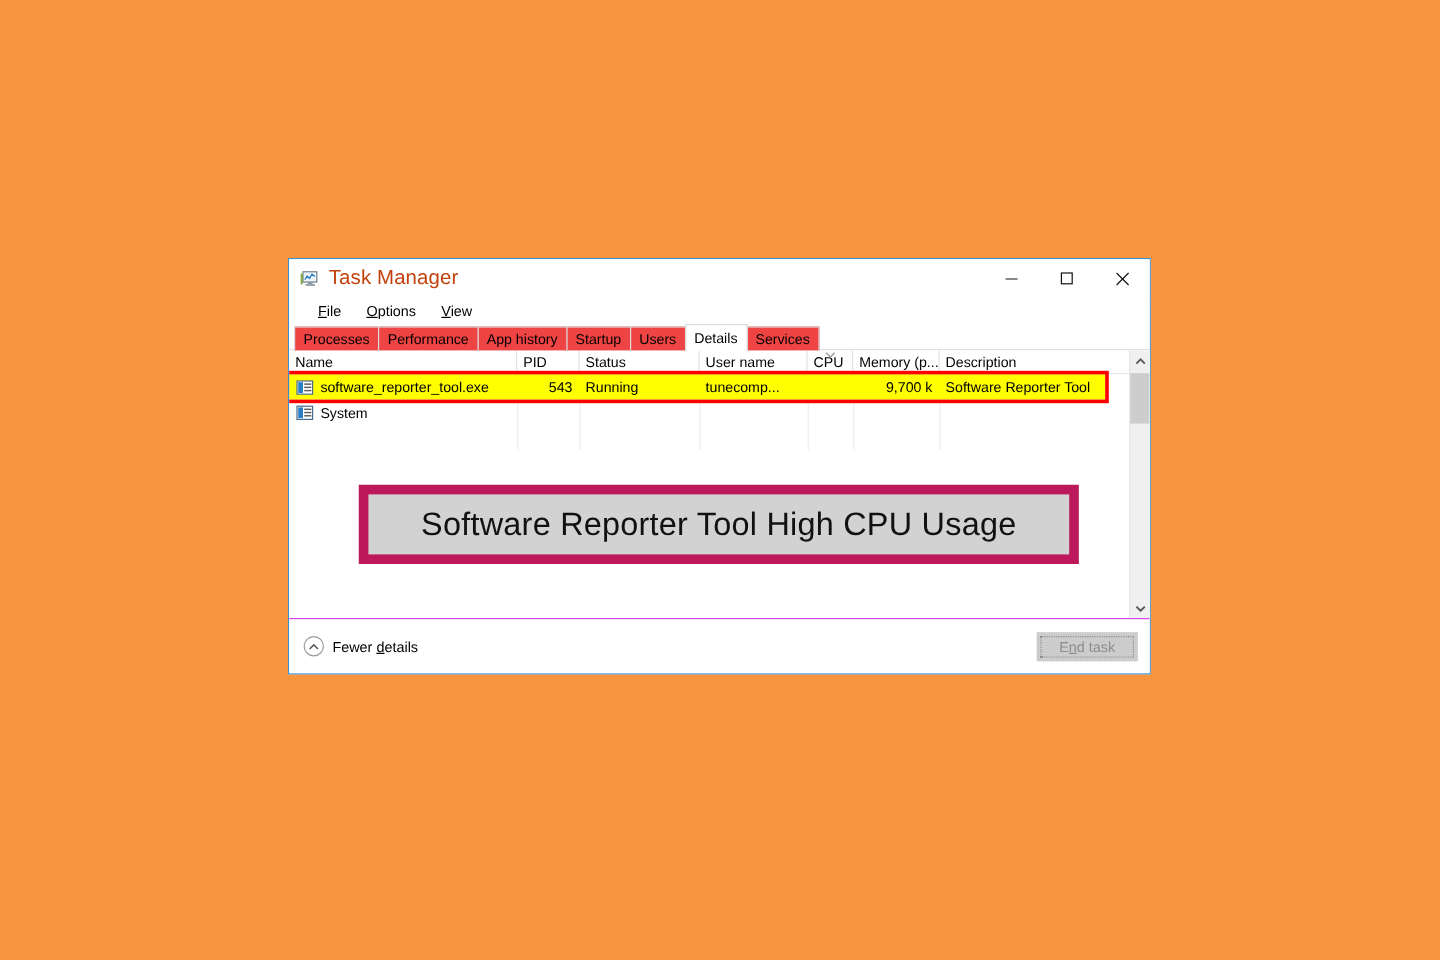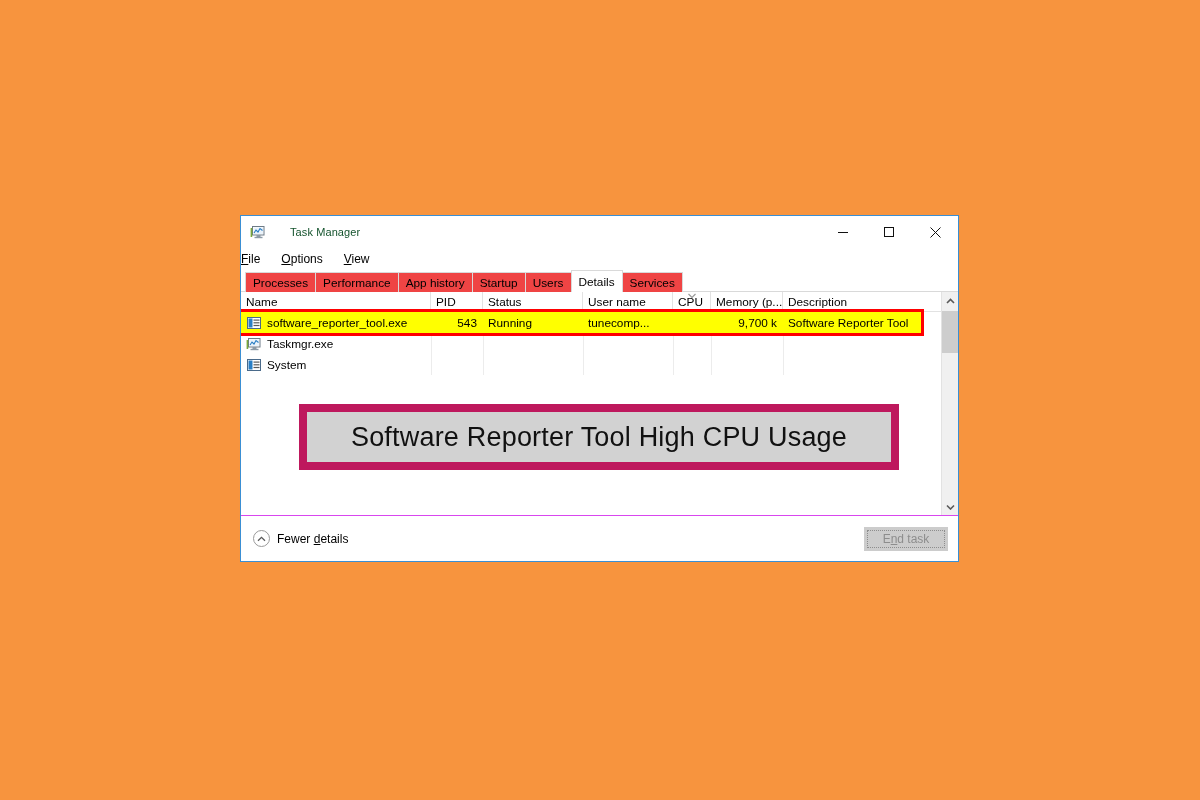--- a/index.html
+++ b/index.html
@@ -32,39 +32,38 @@
     background: #ffffff;
     flex: none;
   }
   .tb-icon {
     width: 16px; height: 16px;
     margin-left: 9px; margin-right: 8px;
     flex: none;
     position: relative;
   }
   .tb-title {
-    font-size: 11px;
-    color: #14532d;
+    font-size: 17px;
+    color: #c2410c;
     letter-spacing: .1px;
-    margin-left: 16px;
   }
   .tb-spacer { flex: 1; }
   .winbtn {
     width: 46px; height: 31px;
     display: flex; align-items: center; justify-content: center;
     flex: none;
   }
   .winbtn svg { display: block; }
 
   
   .menubar {
     height: 22px;
     display: flex;
     align-items: center;
-    padding-left: 0;
+    padding-left: 24px;
     flex: none;
     background: #fff;
   }
   .menuitem {
     font-size: 12px;
     color: #000;
     margin-right: 21px;
     white-space: nowrap;
   }
   .menuitem u { text-decoration: underline; }
@@ -416,41 +415,20 @@
           <span>software_reporter_tool.exe</span>
         </div>
         <div class="cell c-pid right">543</div>
         <div class="cell c-status">Running</div>
         <div class="cell c-user">tunecomp...</div>
         <div class="cell c-cpu right"></div>
         <div class="cell c-mem right">9,700 k</div>
         <div class="cell c-desc">Software Reporter Tool</div>
       </div>
 
-      <div class="row">
-        <div class="cell c-name">
-          <span class="proc-icon">
-            <svg width="16" height="16" viewBox="0 0 16 16">
-              <rect x="2.5" y="2.5" width="11.5" height="8.5" fill="#ffffff" stroke="#6d7b87" stroke-width="1"></rect>
-              <rect x="3.5" y="3.5" width="9.5" height="6.5" fill="#eaf3fb"></rect>
-              <polyline points="4,9 6,6 8,8 10,4.5 12.5,6.5" fill="none" stroke="#2a7ec4" stroke-width="1.1"></polyline>
-              <rect x="6.5" y="11" width="4" height="2" fill="#8c9aa6"></rect>
-              <rect x="4.5" y="12.8" width="8" height="1.4" fill="#8c9aa6"></rect>
-              <rect x="0.6" y="4" width="1.6" height="9" fill="#7aa83a"></rect>
-            </svg>
-          </span>
-          <span>Taskmgr.exe</span>
-        </div>
-        <div class="cell c-pid right"></div>
-        <div class="cell c-status"></div>
-        <div class="cell c-user"></div>
-        <div class="cell c-cpu right"></div>
-        <div class="cell c-mem right"></div>
-        <div class="cell c-desc"></div>
-      </div>
 
       <div class="row">
         <div class="cell c-name">
           <span class="proc-icon">
             <svg width="16" height="16" viewBox="0 0 16 16">
               <rect x="1.5" y="2.5" width="13" height="11" fill="#ffffff" stroke="#4a6a8a" stroke-width="1"></rect>
               <rect x="2.5" y="3.5" width="4" height="9" fill="#2a7ec4"></rect>
               <rect x="7.5" y="4.5" width="6" height="1.2" fill="#5a5a5a"></rect>
               <rect x="7.5" y="7.2" width="6" height="1.2" fill="#5a5a5a"></rect>
               <rect x="7.5" y="9.9" width="6" height="1.2" fill="#5a5a5a"></rect>

